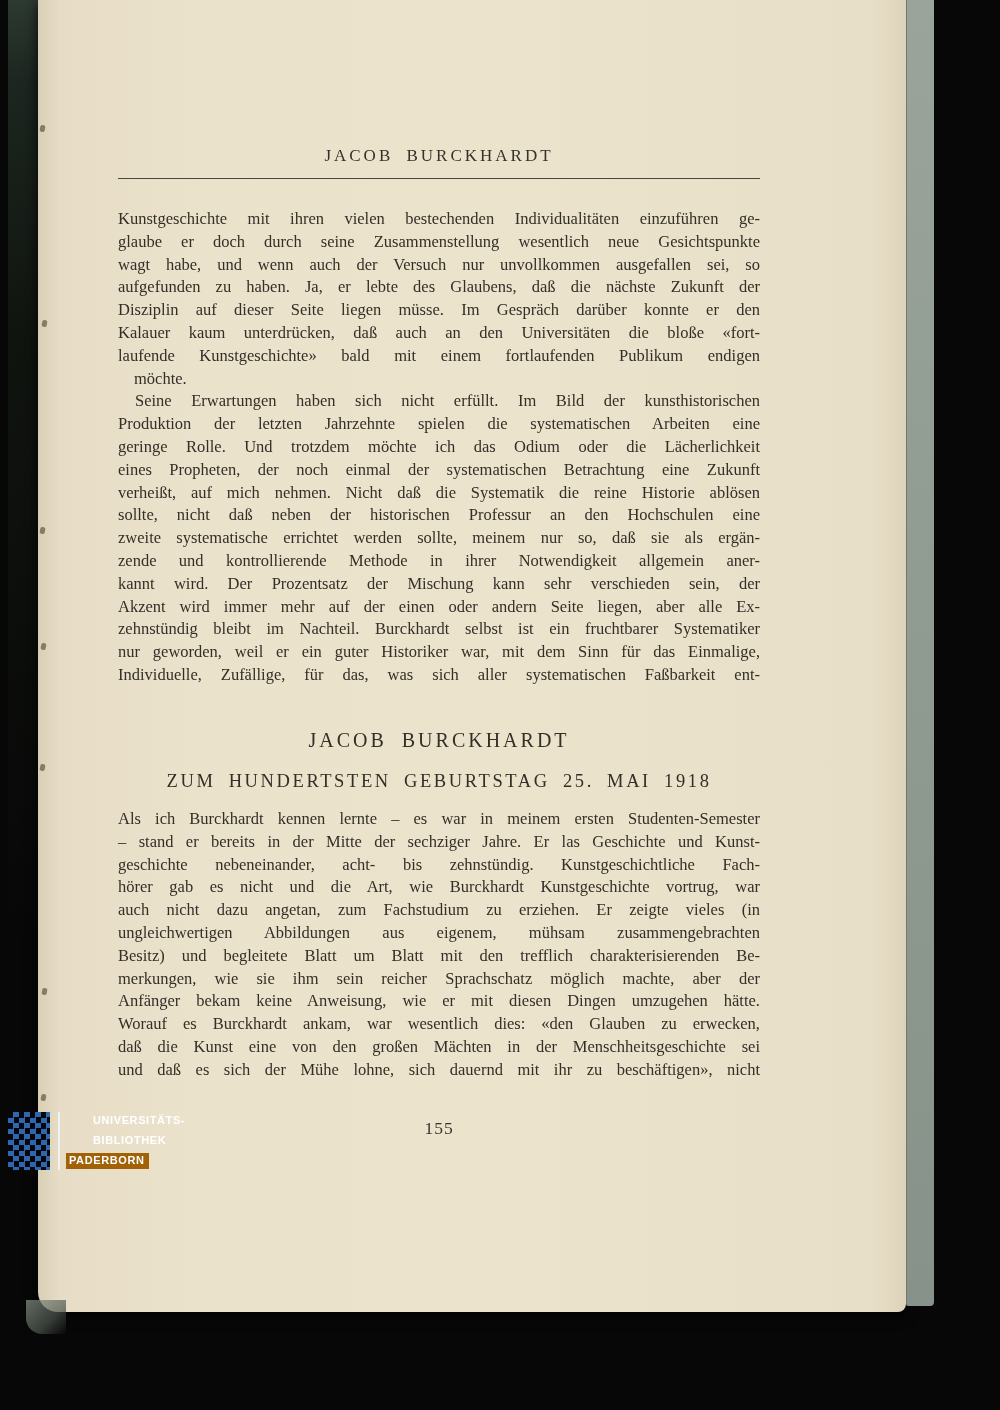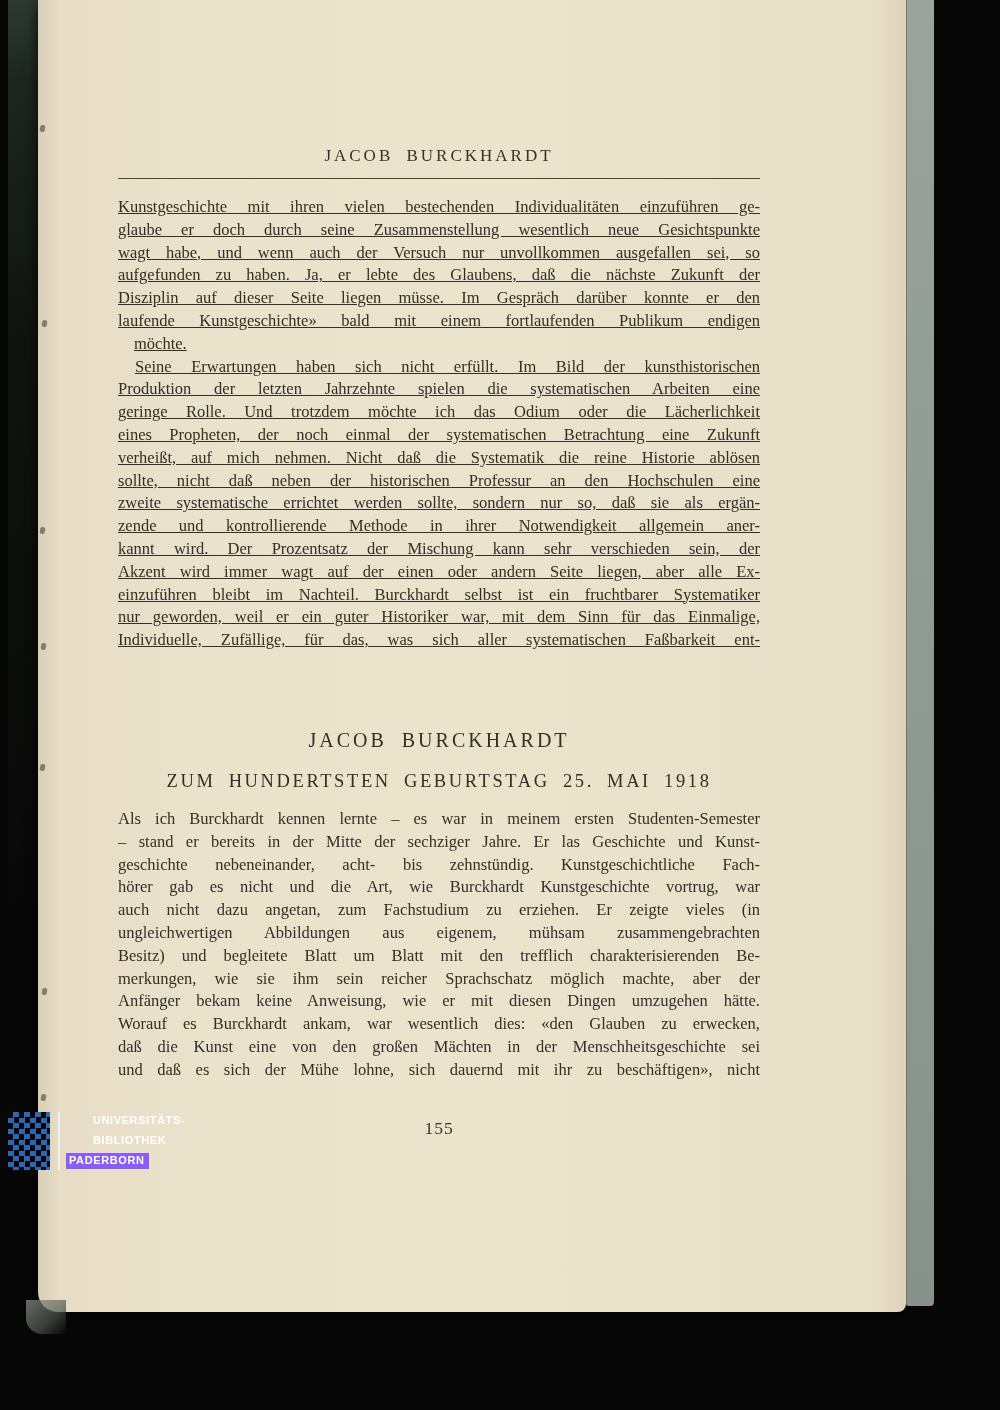--- a/index.html
+++ b/index.html
@@ -55,21 +55,21 @@
     text-align: center;
     font-size: 17px;
     letter-spacing: 3px;
     word-spacing: 6px;
     color: #36322a;
   }
   .header-rule {
     position: absolute; top: 178px; left: 0; width: 100%;
     border-top: 1.6px solid #4a463d;
   }
-  .body-block1 { position: absolute; top: 196px; left: 0; width: 100%; text-decoration: underline; }
+  .body-block1 { position: absolute; top: 208px; left: 0; width: 100%; }
   .body-block2 { position: absolute; top: 808px; left: 0; width: 100%; }
   .para {
     font-size: 16.5px;
     line-height: 22.8px;
     color: #332f27;
   }
   .para .line { text-align: justify; text-align-last: justify; white-space: normal; }
   .para .line.last { text-align-last: left; margin-left: 16px; }
   .para.indent .line:first-child { text-indent: 17px; }
   .section-heading {
@@ -114,21 +114,21 @@
   }
   .stamp-line {
     color: #ffffff;
     font-size: 11px; font-weight: bold;
     letter-spacing: .6px;
     line-height: 13px;
     white-space: nowrap;
     padding-left: 27px;
   }
   .stamp-line.highlight {
-    background: #8b5cf6;
+    background: #a16207;
     padding: 1px 5px 2px 3px;
     align-self: flex-start;
   }
   
   .corner-glimpse {
     position: absolute; left: 26px; top: 1300px;
     width: 40px; height: 34px;
     background: linear-gradient(135deg, #8d978d 0%, #4c554d 60%, #070707 100%);
     border-radius: 0 0 0 16px;
     opacity: .7;
@@ -148,35 +148,36 @@
 
       <div class="header-rule"></div>
 
       <div class="body-block1">
         <div class="para">
             <div class="line">Kunstgeschichte mit ihren vielen bestechenden Individualitäten einzuführen ge-</div>
             <div class="line">glaube er doch durch seine Zusammenstellung wesentlich neue Gesichtspunkte</div>
             <div class="line">wagt habe, und wenn auch der Versuch nur unvollkommen ausgefallen sei, so</div>
             <div class="line">aufgefunden zu haben. Ja, er lebte des Glaubens, daß die nächste Zukunft der</div>
             <div class="line">Disziplin auf dieser Seite liegen müsse. Im Gespräch darüber konnte er den</div>
+            <div class="line">Kalauer kaum unterdrücken, daß auch an den Universitäten die bloße «fort-</div>
             <div class="line">laufende Kunstgeschichte» bald mit einem fortlaufenden Publikum endigen</div>
             <div class="line last">möchte.</div>
           </div>
         <div class="para indent">
             <div class="line">Seine Erwartungen haben sich nicht erfüllt. Im Bild der kunsthistorischen</div>
             <div class="line">Produktion der letzten Jahrzehnte spielen die systematischen Arbeiten eine</div>
             <div class="line">geringe Rolle. Und trotzdem möchte ich das Odium oder die Lächerlichkeit</div>
             <div class="line">eines Propheten, der noch einmal der systematischen Betrachtung eine Zukunft</div>
             <div class="line">verheißt, auf mich nehmen. Nicht daß die Systematik die reine Historie ablösen</div>
             <div class="line">sollte, nicht daß neben der historischen Professur an den Hochschulen eine</div>
-            <div class="line">zweite systematische errichtet werden sollte, sondern nur so, daß sie als ergän-</div>
+            <div class="line">zweite systematische errichtet werden sollte, meinem nur so, daß sie als ergän-</div>
             <div class="line">zende und kontrollierende Methode in ihrer Notwendigkeit allgemein aner-</div>
             <div class="line">kannt wird. Der Prozentsatz der Mischung kann sehr verschieden sein, der</div>
-            <div class="line">Akzent wird immer wagt auf der einen oder andern Seite liegen, aber alle Ex-</div>
-            <div class="line">einzuführen bleibt im Nachteil. Burckhardt selbst ist ein fruchtbarer Systematiker</div>
+            <div class="line">Akzent wird immer mehr auf der einen oder andern Seite liegen, aber alle Ex-</div>
+            <div class="line">zehnstündig bleibt im Nachteil. Burckhardt selbst ist ein fruchtbarer Systematiker</div>
             <div class="line">nur geworden, weil er ein guter Historiker war, mit dem Sinn für das Einmalige,</div>
             <div class="line">Individuelle, Zufällige, für das, was sich aller systematischen Faßbarkeit ent-</div>
           </div>
       </div>
 
       <div class="section-heading">
         <div class="sh1">JACOB BURCKHARDT</div>
         <div class="sh2">ZUM HUNDERTSTEN GEBURTSTAG 25. MAI 1918</div>
       </div>
 

